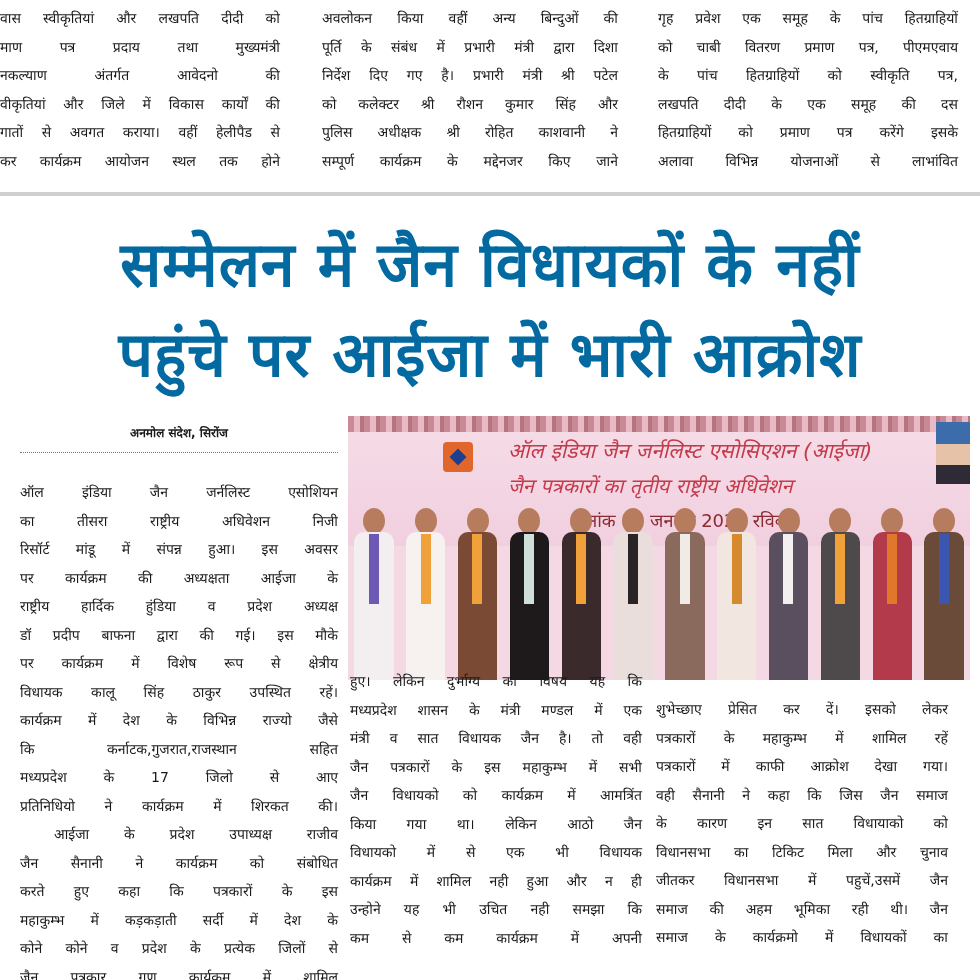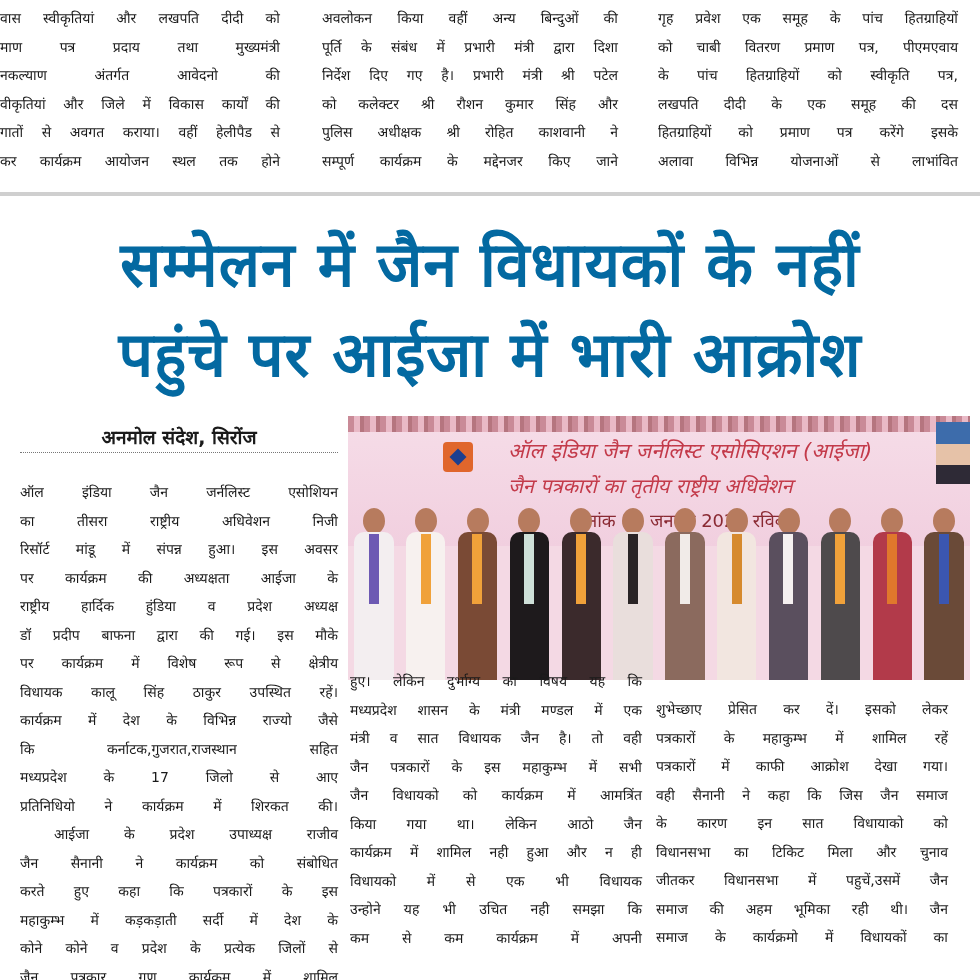--- a/index.html
+++ b/index.html
@@ -2,21 +2,21 @@
 <html><head>
 <meta charset="utf-8">
 <style>
   html,body{margin:0;padding:0;background:#fff;}
   body{width:980px;height:980px;overflow:hidden;position:relative;font-family:"DejaVu Sans","Liberation Sans",sans-serif;color:#1a1a1a;}
   .col{position:absolute;font-size:14px;line-height:28.5px;text-align:justify;text-align-last:justify;}
   .col .ln{display:block;text-align:justify;text-align-last:justify;}
   .rule{position:absolute;left:0;top:192px;width:980px;height:4px;background:#cfcfcf;}
   .headline{position:absolute;left:0;top:220px;width:980px;text-align:center;font-family:"DejaVu Sans",sans-serif;font-weight:bold;font-size:62px;line-height:90px;letter-spacing:1px;color:#0369a1;}
   .headline div{white-space:nowrap;transform:scaleX(0.98);}
-  .byline{position:absolute;left:20px;top:424px;width:318px;text-align:center;font-weight:bold;font-size:19px;}
+  .byline{position:absolute;left:20px;top:424px;width:318px;text-align:center;font-weight:bold;font-size:12px;}
   .byline-rule{position:absolute;left:20px;top:452px;width:318px;border-top:1px dotted #777;}
   .photo{position:absolute;left:348px;top:416px;width:622px;height:264px;overflow:hidden;background:#f4d9e4;}
   .banner{position:absolute;left:0;top:0;width:100%;height:130px;background:linear-gradient(#f6dde8,#f1cfdf);}
   .flowers{position:absolute;left:0;top:0;width:100%;height:16px;background:repeating-linear-gradient(90deg,#c98a97 0 6px,#e9b9c6 6px 12px,#b5757f 12px 16px);}
   .logo{position:absolute;left:95px;top:26px;width:30px;height:30px;background:#e0662c;border-radius:4px;}
   .logo:after{content:"";position:absolute;left:9px;top:9px;width:12px;height:12px;background:#1d3f8f;transform:rotate(45deg);}
   .b1{position:absolute;left:160px;top:20px;font-size:21px;color:#c33a4a;white-space:nowrap;font-style:italic;}
   .b2{position:absolute;left:160px;top:56px;font-size:20px;color:#c33a4a;font-style:italic;white-space:nowrap;}
   .b3{position:absolute;left:225px;top:92px;font-size:18px;color:#8a2a33;white-space:nowrap;}
   .portrait{position:absolute;right:0;top:6px;width:34px;height:62px;background:linear-gradient(#3d6cab 0 35%,#e6c2a8 35% 70%,#2e2a36 70%);}
@@ -158,22 +158,22 @@
   <span class="ln">जैन पत्रकार गण कार्यक्रम में शामिल</span>
 </div>
 
 <div class="col" style="left:350px;top:667px;width:292px;">
   <span class="ln">हुए। लेकिन दुर्भाग्य का विषय यह कि</span>
   <span class="ln">मध्यप्रदेश शासन के मंत्री मण्डल में एक</span>
   <span class="ln">मंत्री व सात विधायक जैन है। तो वही</span>
   <span class="ln">जैन पत्रकारों के इस महाकुम्भ में सभी</span>
   <span class="ln">जैन विधायको को कार्यक्रम में आमत्रिंत</span>
   <span class="ln">किया गया था। लेकिन आठो जैन</span>
+  <span class="ln">विधायको में से एक भी विधायक</span>
   <span class="ln">कार्यक्रम में शामिल नही हुआ और न ही</span>
-  <span class="ln">विधायको में से एक भी विधायक</span>
   <span class="ln">उन्होने यह भी उचित नही समझा कि</span>
   <span class="ln">कम से कम कार्यक्रम में अपनी</span>
 </div>
 
 <div class="col" style="left:656px;top:695px;width:292px;">
   <span class="ln">शुभेच्छाए प्रेसित कर दें। इसको लेकर</span>
   <span class="ln">पत्रकारों के महाकुम्भ में शामिल रहें</span>
   <span class="ln">पत्रकारों में काफी आक्रोश देखा गया।</span>
   <span class="ln">वही सैनानी ने कहा कि जिस जैन समाज</span>
   <span class="ln">के कारण इन सात विधायाको को</span>

